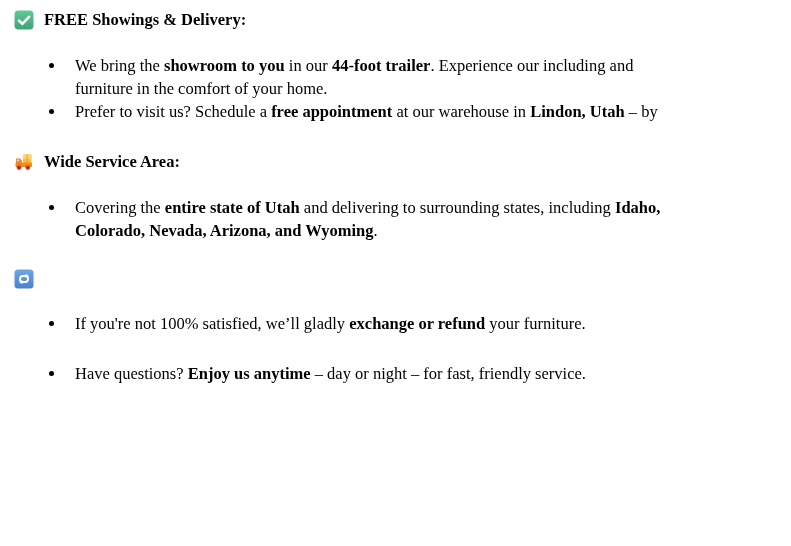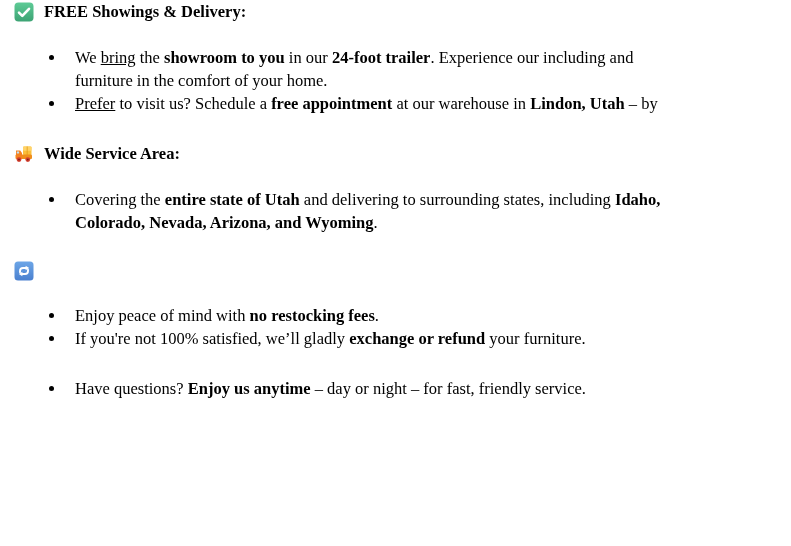--- a/index.html
+++ b/index.html
@@ -1,20 +1,21 @@
 <!DOCTYPE html>
 <html><head>
 <meta charset="utf-8">
 <style>
   html, body { margin: 0; padding: 0; background: #ffffff; }
   .page {
     position: relative;
     width: 791px;
     height: 546px;
     box-sizing: border-box;
+    padding-top: 8px;
     background: #ffffff;
     color: #000000;
     font-family: "Liberation Serif", "DejaVu Serif", serif;
     font-size: 16.5px;
     line-height: 23px;
     overflow: hidden;
   }
   .heading {
     display: flex;
     align-items: center;
@@ -30,21 +31,21 @@
   .bullets li { position: relative; padding-left: 75px; padding-right: 6px; }
   .bullets li::before {
     content: "";
     position: absolute;
     left: 49px; top: 9px;
     width: 5px; height: 5px;
     border-radius: 50%;
     background: #000000;
   }
   .b { font-weight: bold; text-align: right; }
-  .u { text-decoration: underline; }
+  .u { }
 </style>
 </head>
 <body>
 
 <div class="page">
   <section class="section">
     <h2 class="heading">
       <span class="icon">
     <svg viewBox="0 0 20 20" xmlns="http://www.w3.org/2000/svg">
       <defs>
@@ -53,21 +54,21 @@
                 <stop offset="1" stop-color="#3da374"></stop>
         </linearGradient>
       </defs>
       <rect x="0.5" y="0.5" width="19" height="19" rx="4" fill="url(#g-check)"></rect>
       <path d="M5 10.6 L8.3 13.9 L15 6.8" fill="none" stroke="#ffffff" stroke-width="2.6" stroke-linecap="round" stroke-linejoin="round"></path>
     </svg>
   </span>
       <span class="heading-text">FREE Showings &amp; Delivery:</span>
     </h2>
     <ul class="bullets">
-        <li><span>We </span><span class="u">bring</span><span> the </span><span class="b">showroom to you</span><span> in our </span><span class="b">24-foot trailer</span><span>. Experience our including and</span><br><span>furniture in the comfort of your home.</span></li>
+        <li><span>We </span><span class="u">bring</span><span> the </span><span class="b">showroom to you</span><span> in our </span><span class="b">44-foot trailer</span><span>. Experience our including and</span><br><span>furniture in the comfort of your home.</span></li>
         <li><span class="u">Prefer</span><span> to visit us? Schedule a </span><span class="b">free appointment</span><span> at our warehouse in </span><span class="b">Lindon, Utah</span><span> – by</span><br></li>
       </ul>
   </section>
 
   <section class="section">
     <h2 class="heading">
       <span class="icon">
     <svg viewBox="0 0 20 20" xmlns="http://www.w3.org/2000/svg">
       <rect x="9" y="2.5" width="8.5" height="8.5" rx="1" fill="#fbbf3b"></rect>
       <rect x="9" y="2.5" width="8.5" height="4.2" rx="1" fill="#ffd469"></rect>
@@ -100,21 +101,20 @@
       </defs>
       <rect x="0.5" y="0.5" width="19" height="19" rx="3.5" fill="url(#g-rep)"></rect>
       <path d="M6 11.2 V10 q0 -3 3 -3 h3" fill="none" stroke="#ffffff" stroke-width="1.9" stroke-linecap="round"></path>
       <path d="M11.6 4.8 L15.2 7 L11.6 9.2 z" fill="#ffffff"></path>
       <path d="M14 8.8 V10 q0 3 -3 3 h-3" fill="none" stroke="#ffffff" stroke-width="1.9" stroke-linecap="round"></path>
       <path d="M8.4 10.8 L4.8 13 L8.4 15.2 z" fill="#ffffff"></path>
     </svg>
   </span>
     </h2>
     <ul class="bullets">
-        <li><span>Enjoy peace of mind with </span><span class="b">no restocking fees</span><span>.</span></li>
         <li><span>If you're not 100% satisfied, we’ll gladly </span><span class="b">exchange or refund</span><span> your furniture.</span></li>
       </ul>
   </section>
 
   <section class="section">
     <ul class="bullets">
         <li><span>Have questions? </span><span class="b">Enjoy us anytime</span><span> – day or night – for fast, friendly service.</span></li>
       </ul>
   </section>
 </div>

